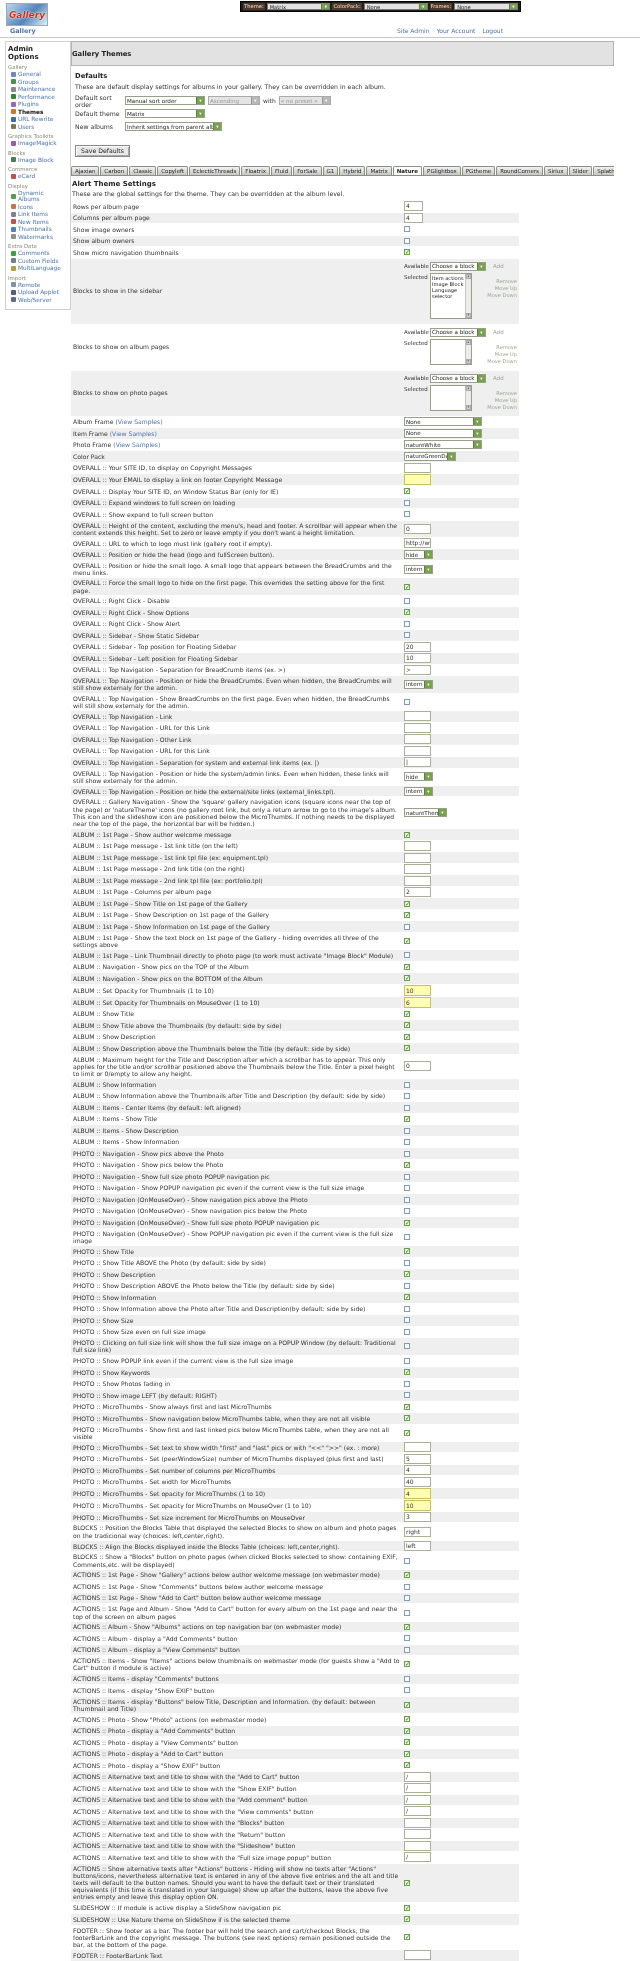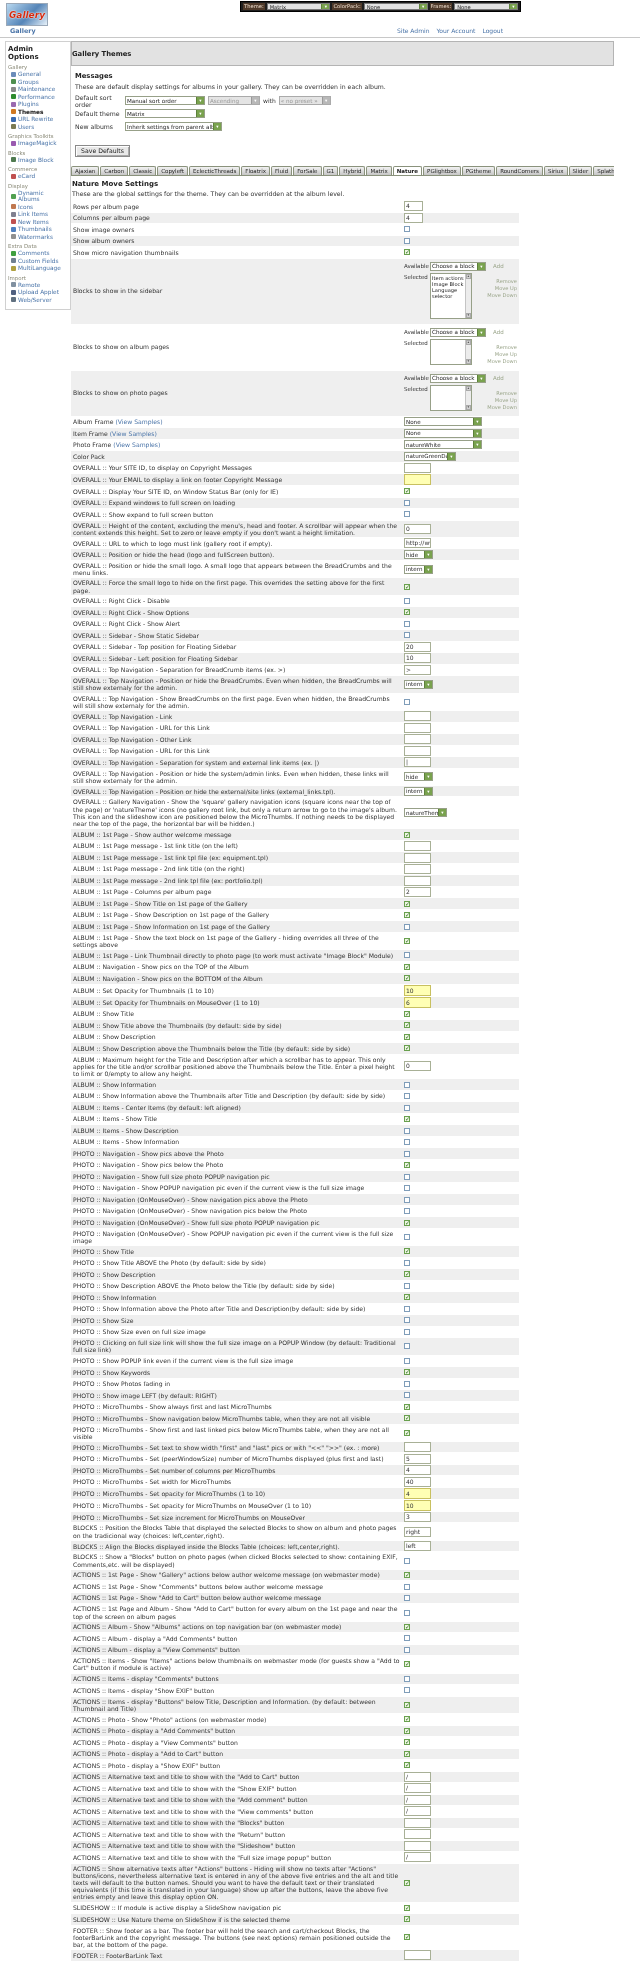--- a/index.html
+++ b/index.html
@@ -212,21 +212,21 @@
           <div class="sb-item">
             <span class="sb-ico" style="background: rgb(96, 112, 128);"></span>
             <span class="lbl">Web/Server</span>
           </div>
         </div>
     </div>
   </div>
   <div class="maincol">
     <div class="panel-title">Gallery Themes</div>
     <div class="defaults">
-      <div class="d-head">Messages</div>
+      <div class="d-head">Defaults</div>
       <div class="d-desc">These are default display settings for albums in your gallery. They can be overridden in each album.</div>
       <div class="d-row">
         <span class="d-lab">Default sort order</span>
         <div class="d-ctrls">
           <div class="sel w-sort">
               <span class="v">Manual sort order</span>
               <span class="arr">▾</span>
             </div>
           <div class="sel w-asc dis">
               <span class="v">Ascending</span>
@@ -272,21 +272,21 @@
         <div class="tab">Hybrid</div>
         <div class="tab">Matrix</div>
         <div class="tab active">Nature</div>
         <div class="tab">PGlightbox</div>
         <div class="tab">PGtheme</div>
         <div class="tab">RoundCorners</div>
         <div class="tab">Siriux</div>
         <div class="tab">Slider</div>
         <div class="tab">Splathang</div>
       </div>
-    <div class="ts-head">Nature Move Settings</div>
+    <div class="ts-head">Alert Theme Settings</div>
     <div class="ts-desc">These are the global settings for the theme. They can be overridden at the album level.</div>
     <div class="rows" id="rows">
         <div class="row">
           <span class="rl">Rows per album page</span>
           <div class="rc">
             <div class="ti narrow">4</div>
           </div>
         </div>
         <div class="row alt">
           <span class="rl">Columns per album page</span>

